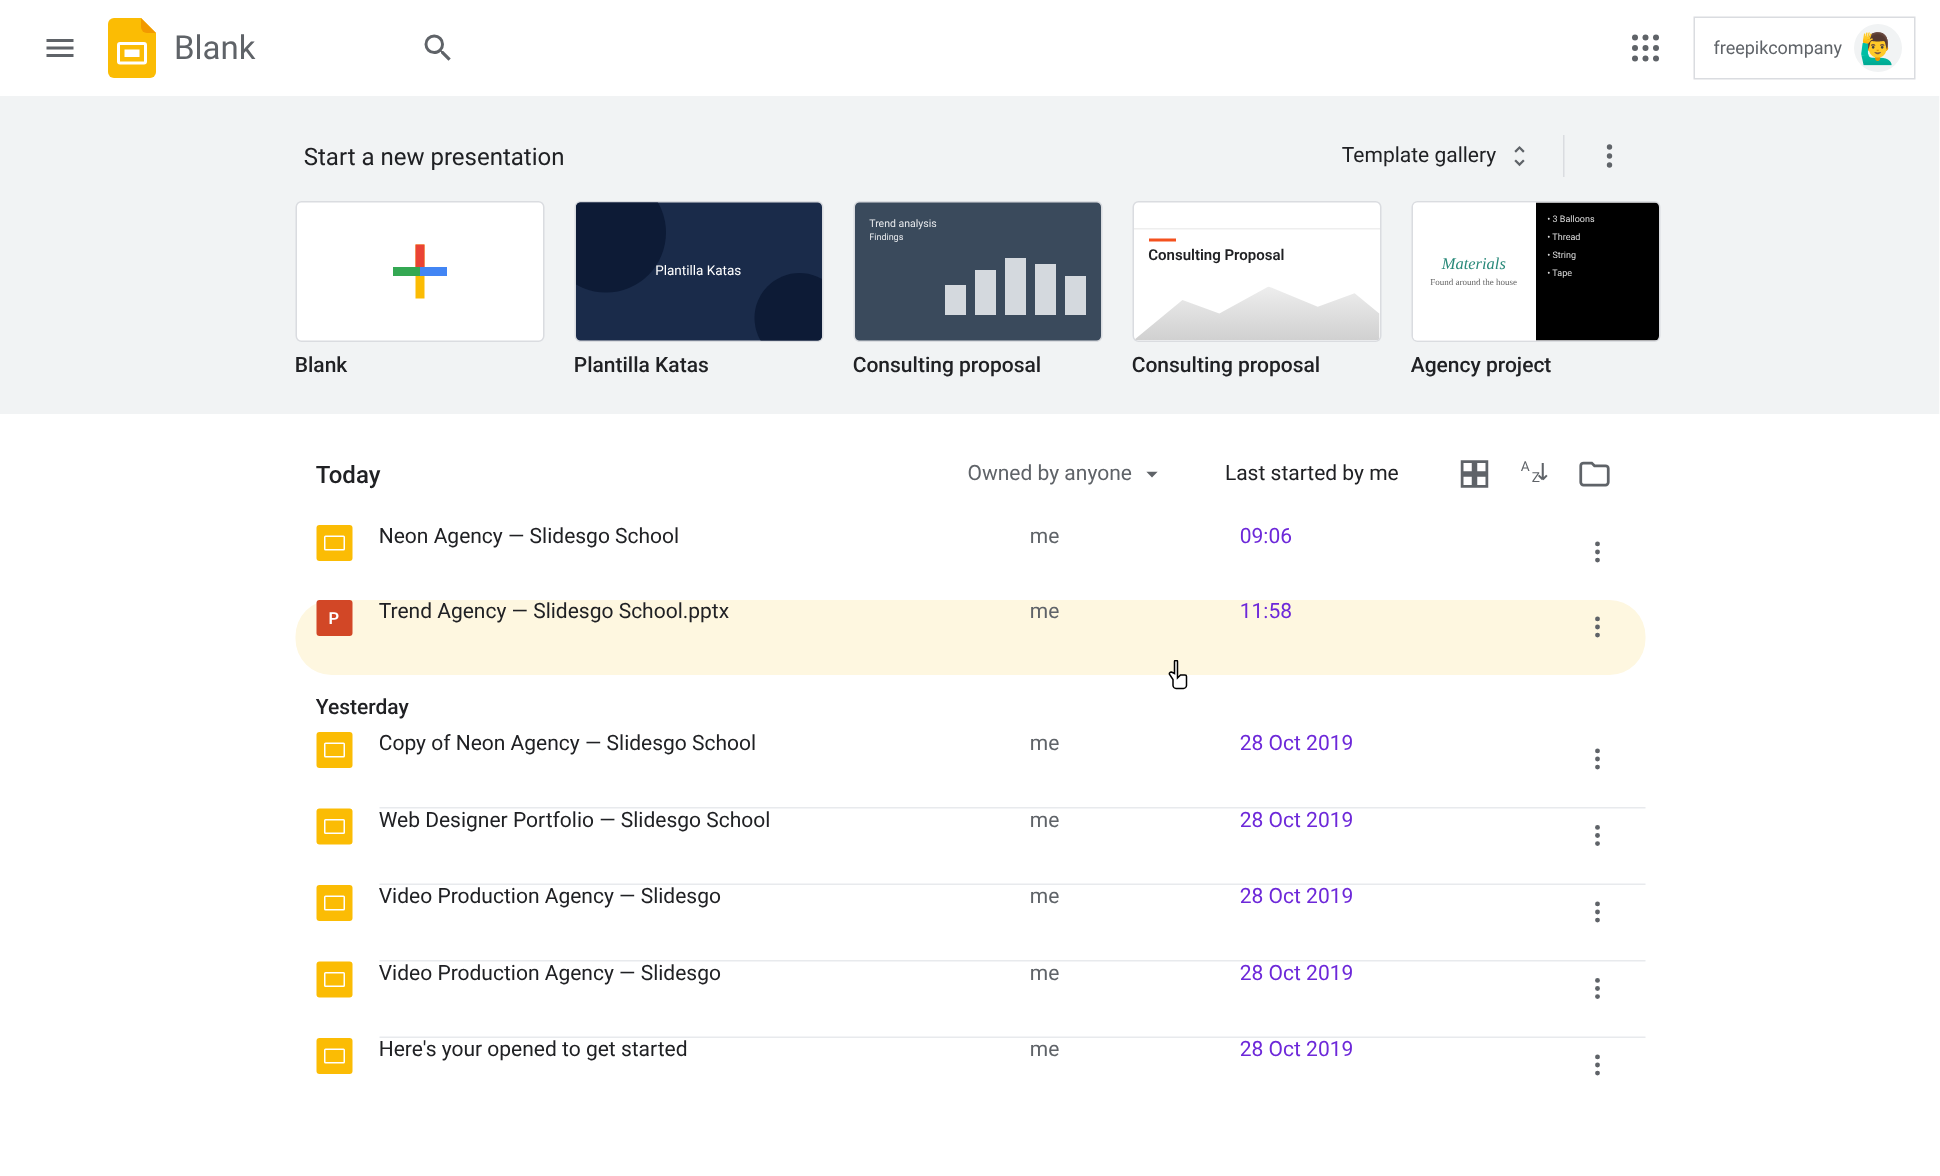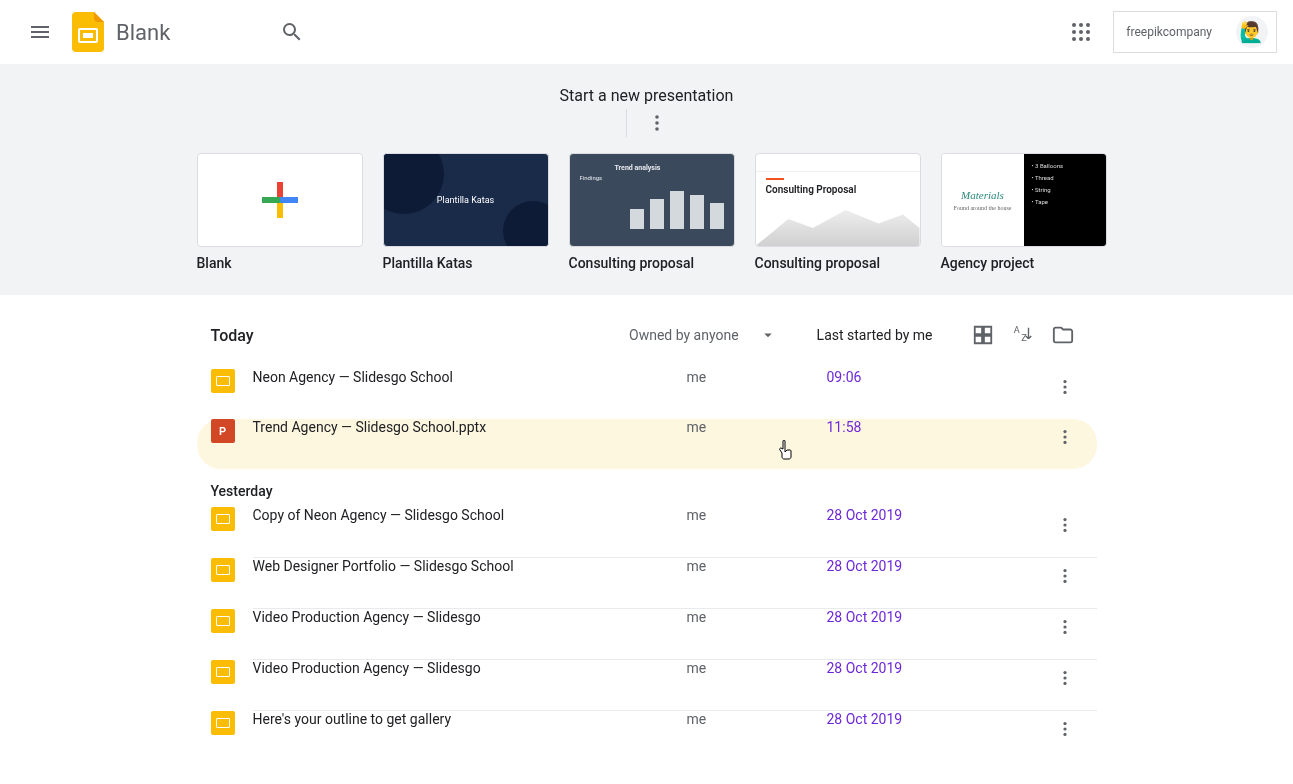--- a/index.html
+++ b/index.html
@@ -10,28 +10,28 @@
 .menu-btn { width: 48px; height: 48px; display: flex; align-items: center; justify-content: center; border-radius: 50%; cursor: pointer; }
 .menu-btn svg { fill: #5f6368; }
 .logo-wrap { display: flex; align-items: center; gap: 8px; margin-left: 4px; }
 .logo-icon { width: 40px; height: 40px; display:flex; align-items:center; justify-content:center; }
 .app-name { font-size: 22px; color: #5f6368; font-weight: 400; }
 .search-wrap { display: flex; align-items: center; margin-left: 110px; flex: 1; }
 .search-icon { fill: #5f6368; margin-right: 14px; }
 .search-input { border: none; outline: none; font-size: 16px; color: #5f6368; background: transparent; width: 400px; }
 .header-right { display: flex; align-items: center; gap: 12px; }
 .apps-btn { width: 40px; height: 40px; display:flex; align-items:center; justify-content:center; border-radius:50%; cursor:pointer; }
-.account-chip { display:flex; align-items:center; gap:24px; border:1px solid #dadce0; border-radius:0; padding:4px 8px 4px 12px; cursor:pointer; }
+.account-chip { display:flex; align-items:center; gap:8px; border:1px solid #dadce0; border-radius:0; padding:4px 8px 4px 12px; cursor:pointer; }
 .account-chip span { font-size:12px; color:#5f6368; }
 .avatar { width:32px; height:32px; border-radius:50%; background:#f1f3f4; display:flex; align-items:center; justify-content:center; font-size:20px; }
 
 
 .template-section { background:#f1f3f4; padding: 16px 0 24px 0; }
 .template-inner { width: 900px; margin: 0 auto; }
-.template-header { display:flex; align-items:center; justify-content:space-between; padding: 6px 6px 12px 6px; flex-direction: column; }
+.template-header { display:flex; align-items:center; justify-content:space-between; padding: 6px 6px 12px 6px; }
 .template-title { font-size:16px; color:#202124; }
 .template-header-right { display:flex; align-items:center; gap: 4px; }
 .gallery-btn { display:flex; align-items:center; gap:6px; font-size:14px; color:#202124; cursor:pointer; padding:6px 8px; border-radius:4px; }
 .divider-v { width:1px; height:28px; background:#dadce0; margin:0 8px; }
 .more-btn { width:36px; height:36px; display:flex; align-items:center; justify-content:center; border-radius:50%; cursor:pointer; }
 .templates { display:flex; gap:20px; }
 .template-card { display:flex; flex-direction:column; gap:8px; cursor:pointer; }
 .thumb { width:166px; height:94px; border:1px solid #dadce0; border-radius:4px; background:#fff; overflow:hidden; position:relative; }
 .thumb-label { font-size:14px; color:#202124; font-weight:500; }
 
@@ -53,21 +53,21 @@
 .sci-left { width:50%; background:#fff; display:flex; flex-direction:column; align-items:center; justify-content:center; font-family:serif; }
 .sci-left-title { color:#2a8a7a; font-size:11px; font-style:italic; }
 .sci-left-sub { font-size:6px; color:#666; margin-top:4px; }
 .sci-right { width:50%; background:#000; padding:8px; color:#ddd; font-size:6px; display:flex; flex-direction:column; gap:5px; }
 .sci-bullet::before { content:'• '; }
 
 
 .docs-section { width:900px; margin: 0 auto; padding-top:20px; }
 .docs-header { display:flex; align-items:center; padding: 0 14px 14px 14px; }
 .docs-header-title { font-size:16px; font-weight:500; flex:1; }
-.filter-owned { display:flex; align-items:center; gap:20px; font-size:14px; color:#5f6368; cursor:pointer; margin-right:40px; }
+.filter-owned { display:flex; align-items:center; gap:4px; font-size:14px; color:#5f6368; cursor:pointer; margin-right:40px; }
 .filter-sort { font-size:14px; color:#202124; margin-right:30px; cursor:pointer; }
 .icon-btn { width:40px; height:40px; display:flex; align-items:center; justify-content:center; border-radius:50%; cursor:pointer; }
 .icon-btn svg { fill:#5f6368; }
 
 .section-label { font-size:14px; font-weight:500; padding: 14px 14px 8px 14px; color:#202124;}
 .file-row { display:flex; align-items:flex-start; height:50px; padding: 0 14px; border-radius: 24px; cursor:pointer; }
 .file-row.highlighted { background:#fef7e0; }
 .file-row:not(.highlighted) + .file-row:not(.highlighted) { position:relative; }
 .file-icon { width:24px; height:24px; margin-right:18px; display:flex; align-items:center; justify-content:center; border-radius:2px; }
 .slides-icon { background:#fbbc04; }
@@ -127,20 +127,26 @@
       <div class="avatar">🙋‍♂️</div>
     </div>
   </div>
 </div>
 
 <div class="template-section">
   <div class="template-inner">
     <div class="template-header">
       <div class="template-title">Start a new presentation</div>
       <div class="template-header-right">
+        <div class="gallery-btn">
+          <span>Template gallery</span>
+          <svg width="18" height="18" viewBox="0 0 24 24" fill="#5f6368">
+              <path d="M12 5.83L15.17 9l1.41-1.41L12 3 7.41 7.59 8.83 9 12 5.83zm0 12.34L8.83 15l-1.41 1.41L12 21l4.59-4.59L15.17 15 12 18.17z"></path>
+            </svg>
+        </div>
         <div class="divider-v"></div>
         <div class="more-btn">
           <svg class="three-dots" width="20" height="20" viewBox="0 0 20 20">
               <circle cx="10" cy="4" r="1.8"></circle>
               <circle cx="10" cy="10" r="1.8"></circle>
               <circle cx="10" cy="16" r="1.8"></circle>
             </svg>
         </div>
       </div>
     </div>
@@ -157,21 +163,21 @@
         <div class="thumb-label">Blank</div>
       </div>
       <div class="template-card">
         <div class="thumb thumb-katas">
           <div class="katas-text">Plantilla Katas</div>
         </div>
         <div class="thumb-label">Plantilla Katas</div>
       </div>
       <div class="template-card">
         <div class="thumb thumb-consult1">
-          <div style="font-weight:700;margin-left:35px;">Trend analysis</div>
+          <div style="font-weight:400;">Trend analysis</div>
           <div style="font-size:6px;margin-top:2px;">Findings</div>
           <div class="bars">
             <div class="bar" style="height:20px"></div>
               <div class="bar" style="height:30px"></div>
               <div class="bar" style="height:38px"></div>
               <div class="bar" style="height:34px"></div>
               <div class="bar" style="height:26px"></div>
           </div>
         </div>
         <div class="thumb-label">Consulting proposal</div>
@@ -316,21 +322,21 @@
         <svg class="three-dots" width="18" height="18" viewBox="0 0 20 20">
             <circle cx="10" cy="4" r="1.8"></circle>
             <circle cx="10" cy="10" r="1.8"></circle>
             <circle cx="10" cy="16" r="1.8"></circle>
           </svg>
       </div>
       </div>
       <div class="row-divider"></div>
       <div class="file-row">
       <div class="file-icon slides-icon"></div>
-      <div class="file-name">Here's your outline to get gallery</div>
+      <div class="file-name">Here's your opened to get started</div>
       <div class="file-owner">me</div>
       <div class="file-date">28 Oct 2019</div>
       <div class="file-more">
         <svg class="three-dots" width="18" height="18" viewBox="0 0 20 20">
             <circle cx="10" cy="4" r="1.8"></circle>
             <circle cx="10" cy="10" r="1.8"></circle>
             <circle cx="10" cy="16" r="1.8"></circle>
           </svg>
       </div>
       </div>

